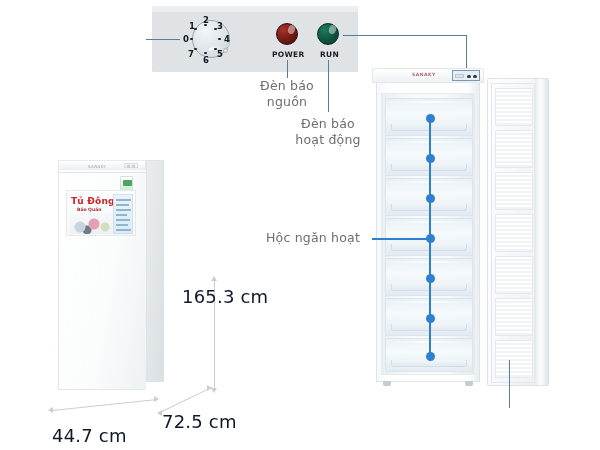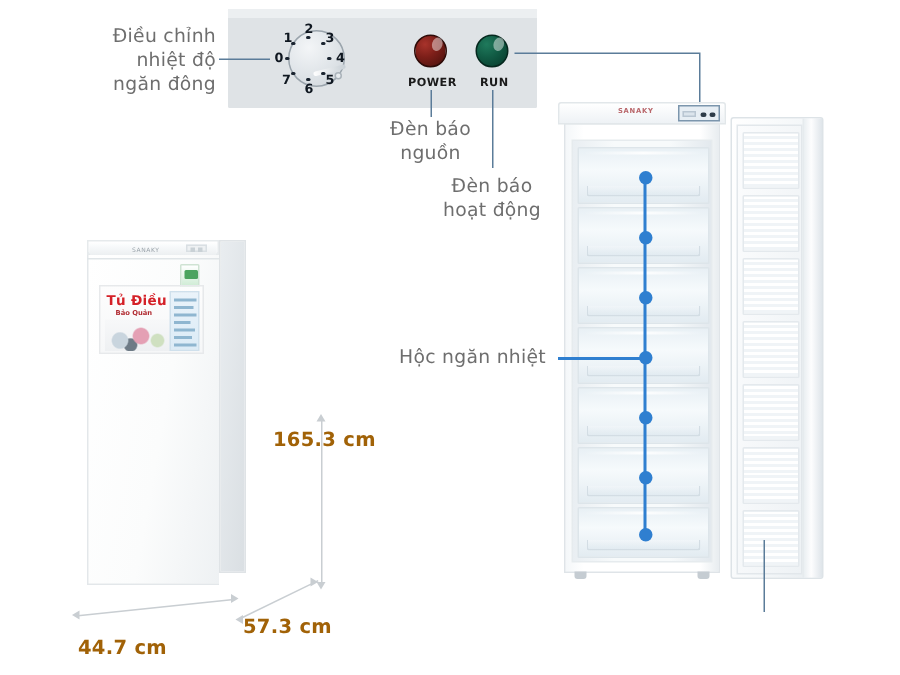--- a/index.html
+++ b/index.html
@@ -15,25 +15,24 @@
 
   
   .callout-text{
     color:#6e6e6e;
     font-size:12.5px;
     line-height:16px;
     letter-spacing:.2px;
     white-space:pre-line;
   }
   .dim-text{
-    color:#a16207;
-    font-size:13px;
+    color:#0f172a;
+    font-size:18px;
     letter-spacing:.2px;
     white-space:nowrap;
-    font-weight:bold;
   }
   .leader{background:#5b7c99;}
   .leader-h{height:1px;}
   .leader-v{width:1px;}
 
   
   .panel-inset{
     left:152px;top:6px;width:206px;height:66px;
     background:#dfe3e6;
     border-radius:1px;
@@ -257,42 +256,39 @@
 
   <div class="abs leader leader-h" style="left:146px;top:39px;width:34px;"></div>
 
   <div class="abs leader leader-v" style="left:287px;top:60px;height:18px;"></div>
 
   <div class="abs leader leader-v" style="left:328px;top:60px;height:52px;"></div>
 
   <div class="abs leader leader-h" style="left:343px;top:35px;width:123px;"></div>
   <div class="abs leader leader-v" style="left:466px;top:35px;height:34px;"></div>
 
-  <div class="abs callout-text" style="left:62px;top:16px;width:82px;text-align:right;">Điều chỉnh
-nhiệt độ
-ngăn đông</div>
   <div class="abs callout-text" style="left:247px;top:78px;width:80px;text-align:center;">Đèn báo
 nguồn</div>
   <div class="abs callout-text" style="left:288px;top:116px;width:80px;text-align:center;">Đèn báo
 hoạt động</div>
-  <div class="abs callout-text" style="left:266px;top:230px;width:104px;text-align:left;">Hộc ngăn nhiệt</div>
+  <div class="abs callout-text" style="left:266px;top:230px;width:104px;text-align:left;">Hộc ngăn hoạt</div>
 
   <div class="abs sf-side"></div>
   <div class="abs sf-body"></div>
   <div class="abs sf-top"></div>
   <div class="abs sf-topbar"></div>
   <div class="abs sf-brand">SANAKY</div>
   <div class="abs sf-ctrl">
     <i style="left:2px;"></i>
       <i style="left:7px;"></i>
   </div>
   <div class="abs sf-seam"></div>
   <div class="abs sf-energy"></div>
   <div class="abs sf-sticker">
-    <span class="sticker-title">Tủ Điều</span>
+    <span class="sticker-title">Tủ Đông</span>
     <span class="sticker-sub">Bảo Quản</span>
     <div class="sticker-food"></div>
     <div class="sticker-panel">
       <i style="top:4px;width:15px;"></i>
         <i style="top:9px;width:13px;"></i>
       <i style="top:14px;width:15px;"></i>
         <i style="top:19px;width:11px;"></i>
       <i style="top:24px;width:14px;"></i>
         <i style="top:29px;width:12px;"></i>
       <i style="top:34px;width:15px;"></i>
@@ -305,21 +301,21 @@
   <span class="abs dim-text" style="left:182px;top:286px;">165.3 cm</span>
 
   <div class="abs dim-w"></div>
   <div class="arrow arr-left abs" style="left:48px;top:407px;"></div>
   <div class="arrow arr-right abs" style="left:154px;top:396px;"></div>
   <span class="abs dim-text" style="left:52px;top:425px;">44.7 cm</span>
 
   <div class="abs dim-d"></div>
   <div class="arrow arr-left abs" style="left:157px;top:410px;"></div>
   <div class="arrow arr-right abs" style="left:207px;top:385px;"></div>
-  <span class="abs dim-text" style="left:162px;top:411px;">57.3 cm</span>
+  <span class="abs dim-text" style="left:162px;top:411px;">72.5 cm</span>
 
   <div class="abs mf-cab">
     <div class="mf-foot" style="left:6px;"></div>
     <div class="mf-foot" style="right:6px;"></div>
   </div>
   <div class="abs mf-cap"></div>
   <div class="abs mf-brand">SANAKY</div>
   <div class="abs mf-panel">
     <div class="slot"></div>
     <div class="dot" style="left:14px;"></div>

